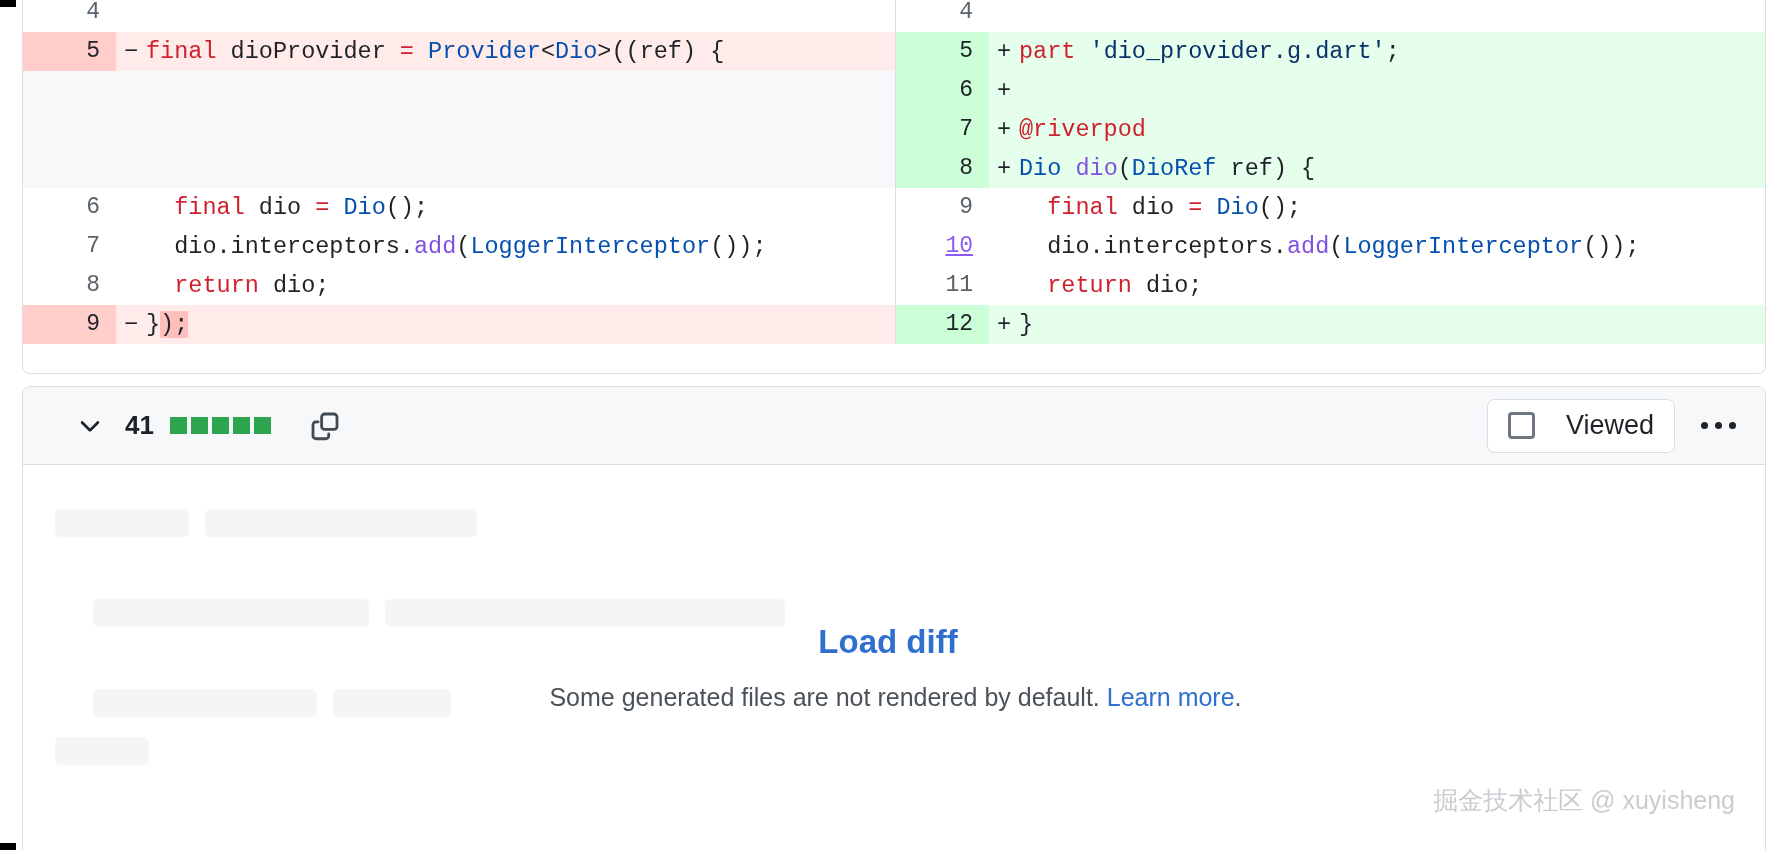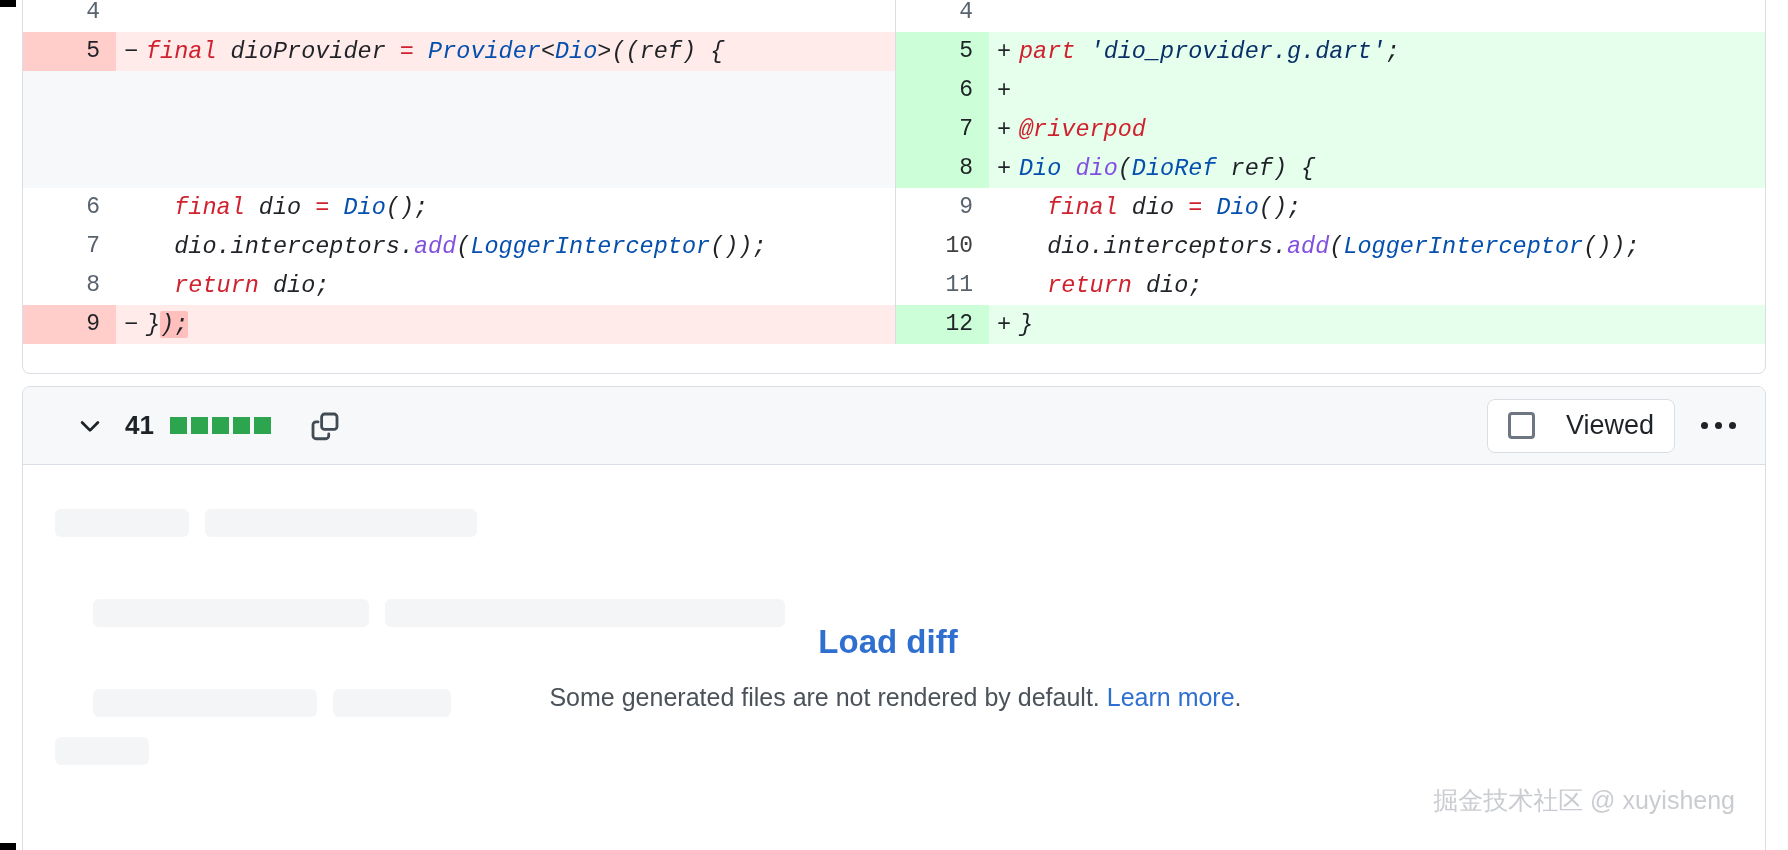--- a/index.html
+++ b/index.html
@@ -45,21 +45,20 @@
     color: #59636e;
     font-size: 23px;
     user-select: none;
     white-space: nowrap;
   }
   td.code {
     white-space: pre;
     padding-left: 0;
     color: #1f2328;
     overflow: hidden;
-    font-style: italic;
   }
   td.code .mark {
     display: inline-block;
     width: 30px;
     text-align: center;
     color: #1f2328;
   }
 
   
   td.divider {
@@ -270,21 +269,21 @@
             <td class="num ctx t-ctx" style="background: rgb(255, 255, 255); color: rgb(89, 99, 110);">6</td>
             <td class="code ctx t-ctx" style="background: rgb(255, 255, 255);"><span class="mark"></span><span class="pl">  </span><span class="kw">final</span><span class="pl"> dio </span><span class="op">=</span><span class="pl"> </span><span class="typ">Dio</span><span class="pl">();</span></td>
             <td class="divider"></td>
             <td class="num ctx t-ctx" style="background: rgb(255, 255, 255); color: rgb(89, 99, 110);">9</td>
             <td class="code ctx t-ctx" style="background: rgb(255, 255, 255);"><span class="mark"></span><span class="pl">  </span><span class="kw">final</span><span class="pl"> dio </span><span class="op">=</span><span class="pl"> </span><span class="typ">Dio</span><span class="pl">();</span></td>
           </tr>
           <tr>
             <td class="num ctx t-ctx" style="background: rgb(255, 255, 255); color: rgb(89, 99, 110);">7</td>
             <td class="code ctx t-ctx" style="background: rgb(255, 255, 255);"><span class="mark"></span><span class="pl">  dio.interceptors.</span><span class="fn">add</span><span class="pl">(</span><span class="typ">LoggerInterceptor</span><span class="pl">());</span></td>
             <td class="divider"></td>
-            <td class="num ctx t-ctx" style="background: rgb(255, 255, 255); color: #404040;">10</td>
+            <td class="num ctx t-ctx" style="background: rgb(255, 255, 255); color: #8b5cf6; text-decoration: underline;">10</td>
             <td class="code ctx t-ctx" style="background: rgb(255, 255, 255);"><span class="mark"></span><span class="pl">  dio.interceptors.</span><span class="fn">add</span><span class="pl">(</span><span class="typ">LoggerInterceptor</span><span class="pl">());</span></td>
           </tr>
           <tr>
             <td class="num ctx t-ctx" style="background: rgb(255, 255, 255); color: rgb(89, 99, 110);">8</td>
             <td class="code ctx t-ctx" style="background: rgb(255, 255, 255);"><span class="mark"></span><span class="pl">  </span><span class="kw">return</span><span class="pl"> dio;</span></td>
             <td class="divider"></td>
             <td class="num ctx t-ctx" style="background: rgb(255, 255, 255); color: rgb(89, 99, 110);">11</td>
             <td class="code ctx t-ctx" style="background: rgb(255, 255, 255);"><span class="mark"></span><span class="pl">  </span><span class="kw">return</span><span class="pl"> dio;</span></td>
           </tr>
           <tr>

